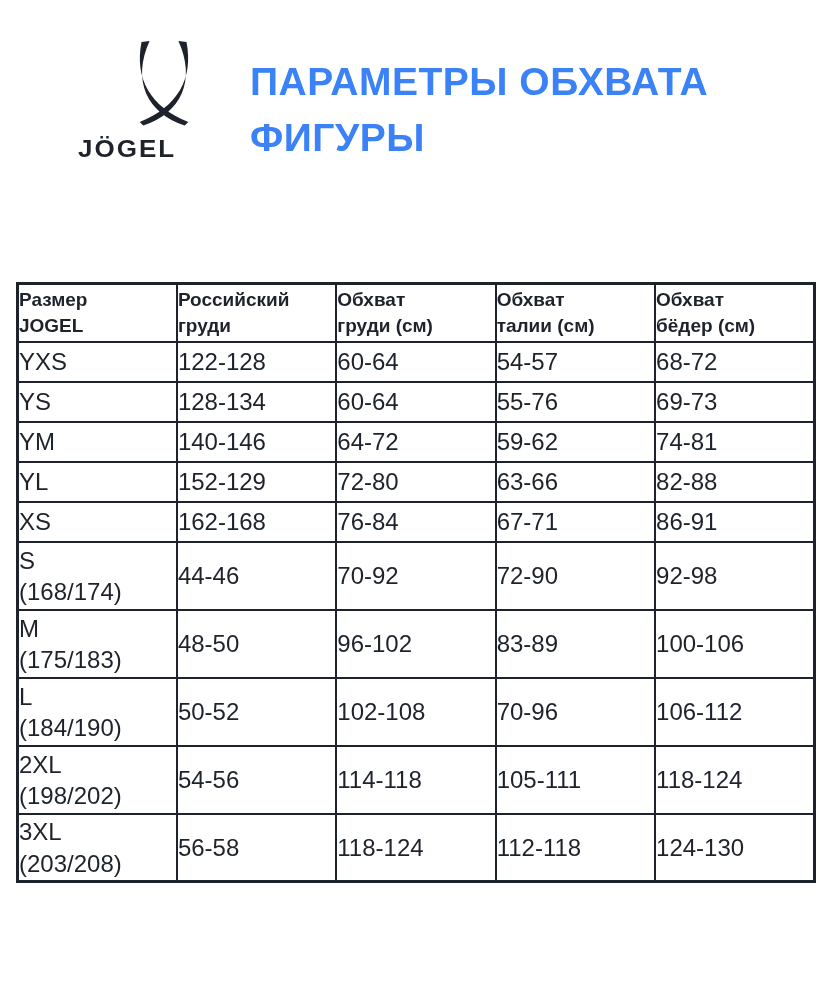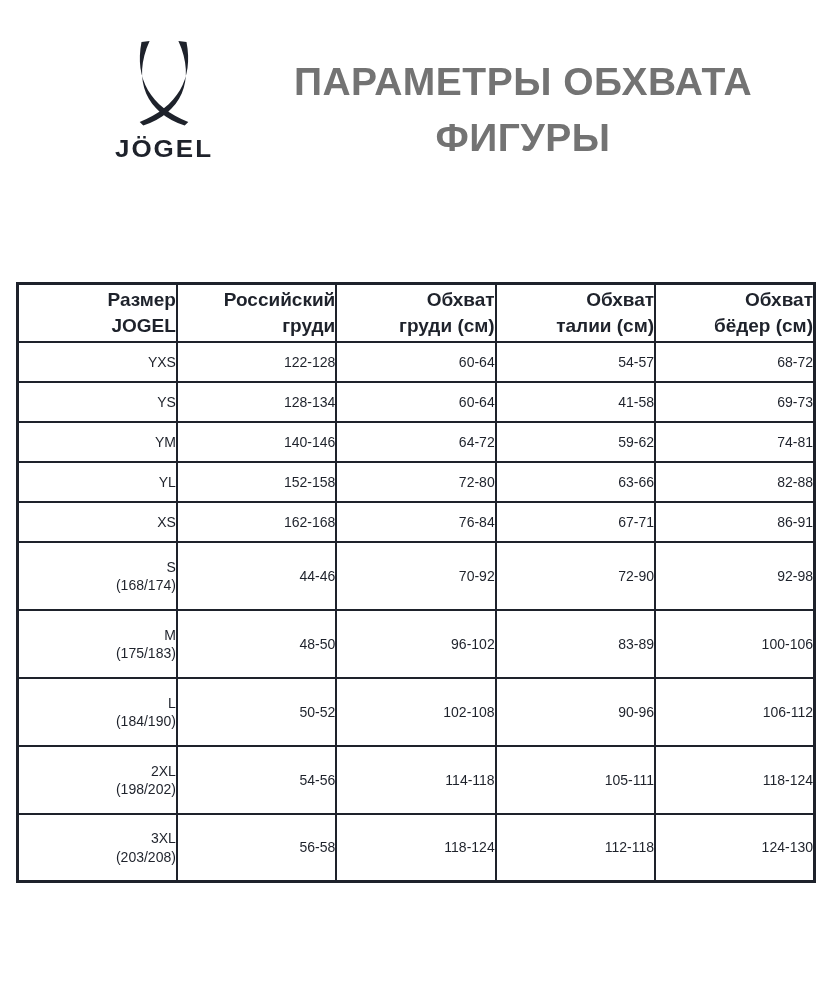--- a/index.html
+++ b/index.html
@@ -13,65 +13,63 @@
 
   
   .header {
     display: flex;
     align-items: flex-start;
     padding: 40px 36px 0 78px;
   }
   .logo {
     width: 172px;
     flex: 0 0 auto;
-    text-align: center;
   }
   .logo svg { display: block; margin: 0 auto; }
   .brand {
     font-weight: 700;
     font-size: 26px;
     letter-spacing: 2px;
     color: #1e222b;
     margin-top: 2px;
     transform: scaleY(0.92);
   }
   .title {
     flex: 1;
-    text-align: center;
     margin-top: 14px;
     font-weight: 700;
     font-size: 39px;
     line-height: 1.44;
     letter-spacing: 0.5px;
-    color: #737373;
+    color: #3b82f6;
   }
   .title span { display: block; }
 
   
   .table-wrap { margin: 116px 16px 0 16px; }
   table.size-table {
     width: 100%;
     border-collapse: collapse;
     border: 3px solid #1e222b;
     table-layout: fixed;
   }
   .size-table th, .size-table td {
     border: 2.5px solid #1e222b;
-    text-align: right;
+    text-align: left;
     vertical-align: middle;
     white-space: pre-line;
   }
   .size-table th {
     height: 58px;
     font-size: 19px;
     font-weight: 700;
     line-height: 1.35;
   }
   .size-table td {
-    font-size: 14px;
+    font-size: 24px;
     font-weight: 400;
     line-height: 1.3;
   }
   tr.row-single td { height: 40px; }
   tr.row-double td { height: 68px; }
 </style>
 </head>
 <body>
 
 <div class="header">
@@ -109,33 +107,33 @@
         <td>YXS</td>
         <td>122-128</td>
         <td>60-64</td>
         <td>54-57</td>
         <td>68-72</td>
       </tr>
       <tr class="row-single">
         <td>YS</td>
         <td>128-134</td>
         <td>60-64</td>
-        <td>41-58</td>
+        <td>55-76</td>
         <td>69-73</td>
       </tr>
       <tr class="row-single">
         <td>YM</td>
         <td>140-146</td>
         <td>64-72</td>
         <td>59-62</td>
         <td>74-81</td>
       </tr>
       <tr class="row-single">
         <td>YL</td>
-        <td>152-158</td>
+        <td>152-129</td>
         <td>72-80</td>
         <td>63-66</td>
         <td>82-88</td>
       </tr>
       <tr class="row-single">
         <td>XS</td>
         <td>162-168</td>
         <td>76-84</td>
         <td>67-71</td>
         <td>86-91</td>
@@ -154,21 +152,21 @@
         <td>48-50</td>
         <td>96-102</td>
         <td>83-89</td>
         <td>100-106</td>
       </tr>
       <tr class="row-double">
         <td>L
 (184/190)</td>
         <td>50-52</td>
         <td>102-108</td>
-        <td>90-96</td>
+        <td>70-96</td>
         <td>106-112</td>
       </tr>
       <tr class="row-double">
         <td>2XL
 (198/202)</td>
         <td>54-56</td>
         <td>114-118</td>
         <td>105-111</td>
         <td>118-124</td>
       </tr>

